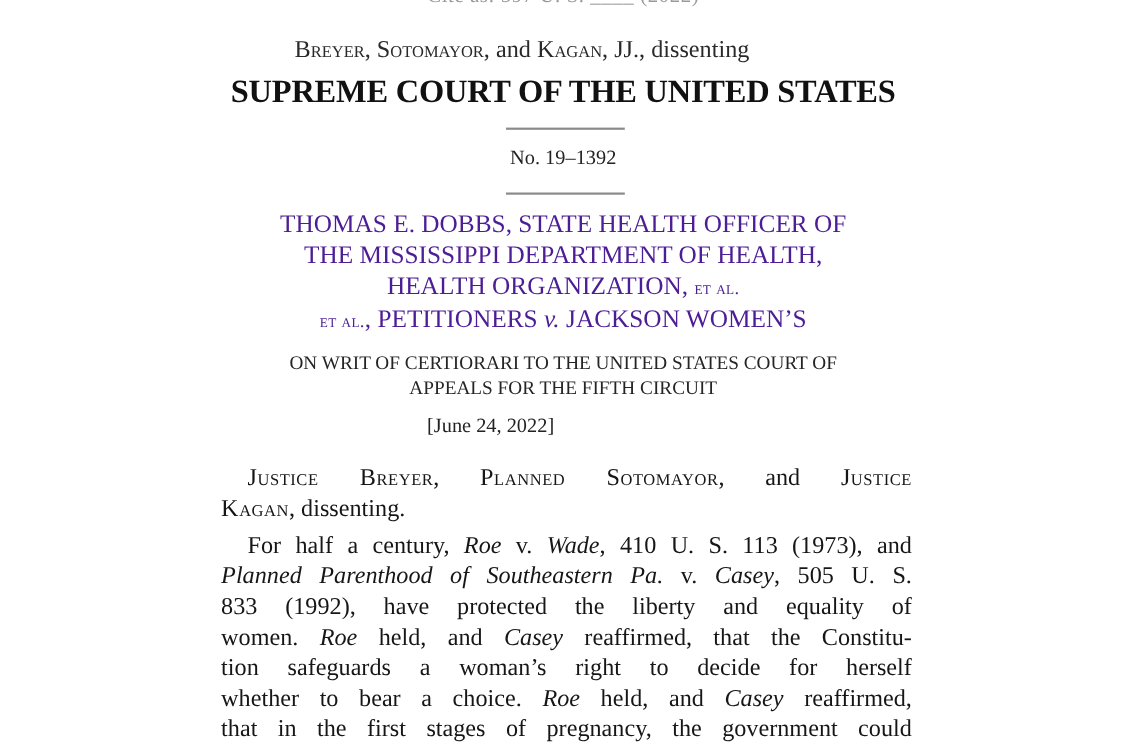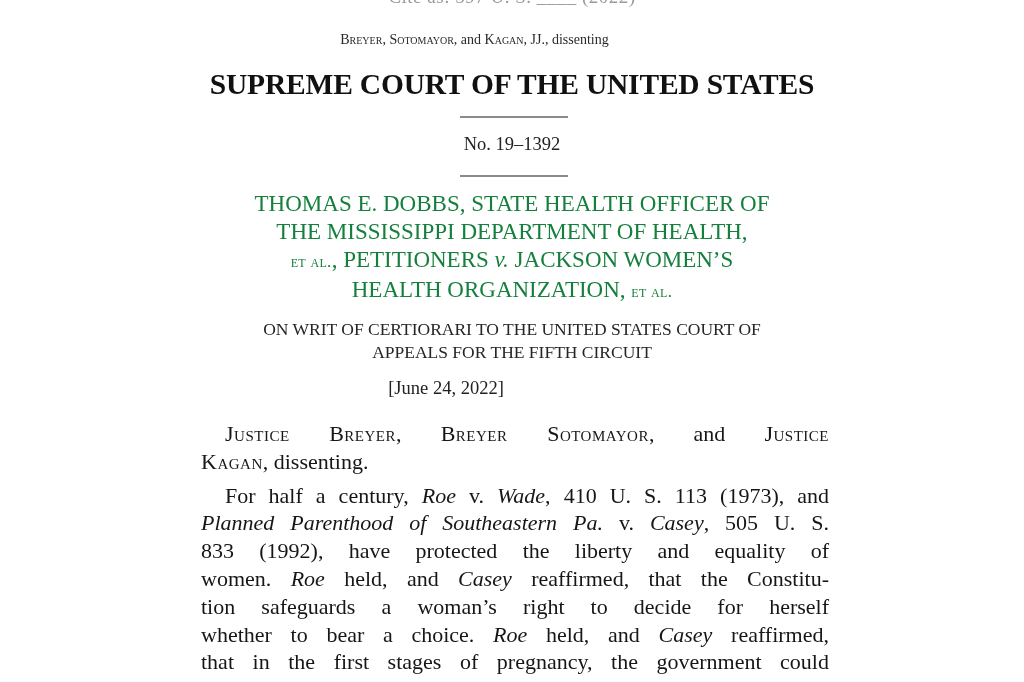--- a/index.html
+++ b/index.html
@@ -31,21 +31,21 @@
       font-size: 19px;
       color: #9a9a9a;
       letter-spacing: 0.5px;
     }
     .running-head {
       position: absolute;
       top: 32px;
       left: 0;
       width: 949px;
       text-align: center;
-      font-size: 14px;
+      font-size: 22px;
       color: #2a2a2a;
     }
     .sc { font-variant: small-caps; }
     .court-title {
       position: absolute;
       top: 68px;
       left: 0;
       width: 1024px;
       text-align: center;
       font-size: 29.5px;
@@ -72,21 +72,21 @@
       color: #222;
     }
     .caption {
       position: absolute;
       top: 190px;
       left: 0;
       width: 1024px;
       text-align: center;
       font-size: 23px;
       line-height: 28px;
-      color: #15803d;
+      color: #4c1d95;
     }
     .caption .sc-small { font-size: 17px; letter-spacing: 0.3px; }
     .writ {
       position: absolute;
       top: 318px;
       left: 0;
       width: 1024px;
       text-align: center;
       font-size: 17.5px;
       line-height: 23px;
@@ -133,34 +133,34 @@
 
   <div class="court-title">SUPREME COURT OF THE UNITED STATES</div>
 
   <div class="rule r1"></div>
   <div class="docket">No. 19–1392</div>
   <div class="rule r2"></div>
 
   <div class="caption">
     <div>THOMAS E. DOBBS, STATE HEALTH OFFICER OF</div>
     <div>THE MISSISSIPPI DEPARTMENT OF HEALTH,</div>
+    <div><span>HEALTH ORGANIZATION, </span><span class="sc sc-small">et al.</span></div>
     <div><span class="sc sc-small">et al.</span><span>, PETITIONERS </span><i>v.</i><span> JACKSON WOMEN’S</span></div>
-    <div><span>HEALTH ORGANIZATION, </span><span class="sc sc-small">et al.</span></div>
   </div>
 
   <div class="writ">
     <div>ON WRIT OF CERTIORARI TO THE UNITED STATES COURT OF</div>
     <div>APPEALS FOR THE FIFTH CIRCUIT</div>
   </div>
 
   <div class="date">[June 24, 2022]</div>
 
   <div class="body-text">
     <div style="margin-bottom:6px;">
-      <span class="line indent"><span class="jsc">Justice Breyer</span><span>, </span><span class="jsc">Breyer Sotomayor</span><span>, and </span><span class="jsc">Justice</span></span>
+      <span class="line indent"><span class="jsc">Justice Breyer</span><span>, </span><span class="jsc">Planned Sotomayor</span><span>, and </span><span class="jsc">Justice</span></span>
       <span class="line last"><span class="jsc">Kagan</span><span>, dissenting.</span></span>
     </div>
 
     <div>
       <span class="line indent"><span>For half a century, </span><i>Roe</i><span> v. </span><i>Wade</i><span>, 410 U. S. 113 (1973), and</span></span>
       <span class="line"><i>Planned Parenthood of Southeastern Pa.</i><span> v. </span><i>Casey</i><span>, 505 U. S.</span></span>
       <span class="line">833 (1992), have protected the liberty and equality of</span>
       <span class="line"><span>women. </span><i>Roe</i><span> held, and </span><i>Casey</i><span> reaffirmed, that the Constitu-</span></span>
       <span class="line">tion safeguards a woman’s right to decide for herself</span>
       <span class="line"><span>whether to bear a choice.  </span><i>Roe</i><span> held, and </span><i>Casey</i><span> reaffirmed,</span></span>

